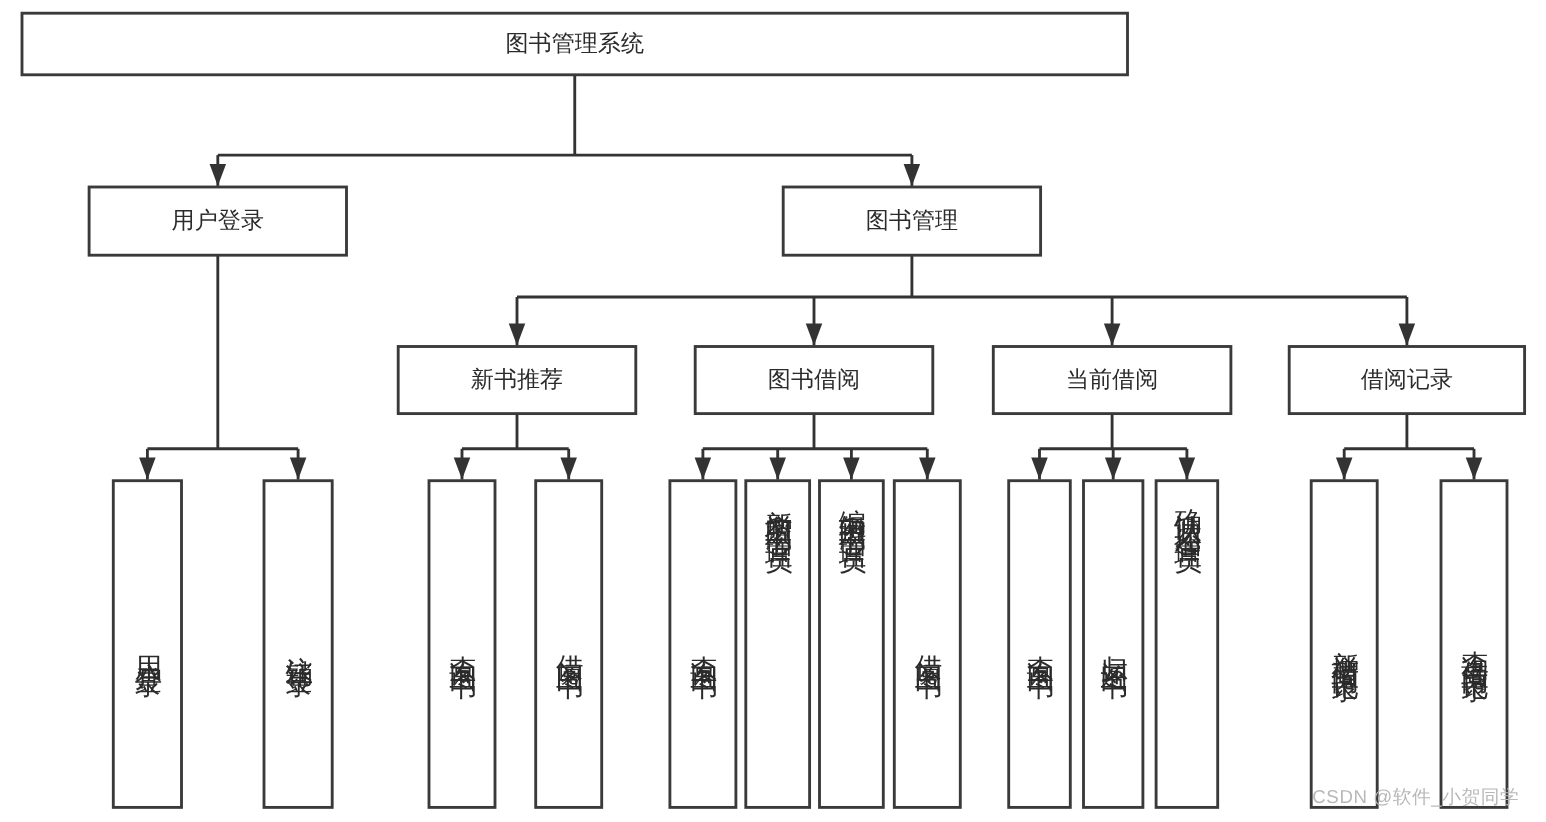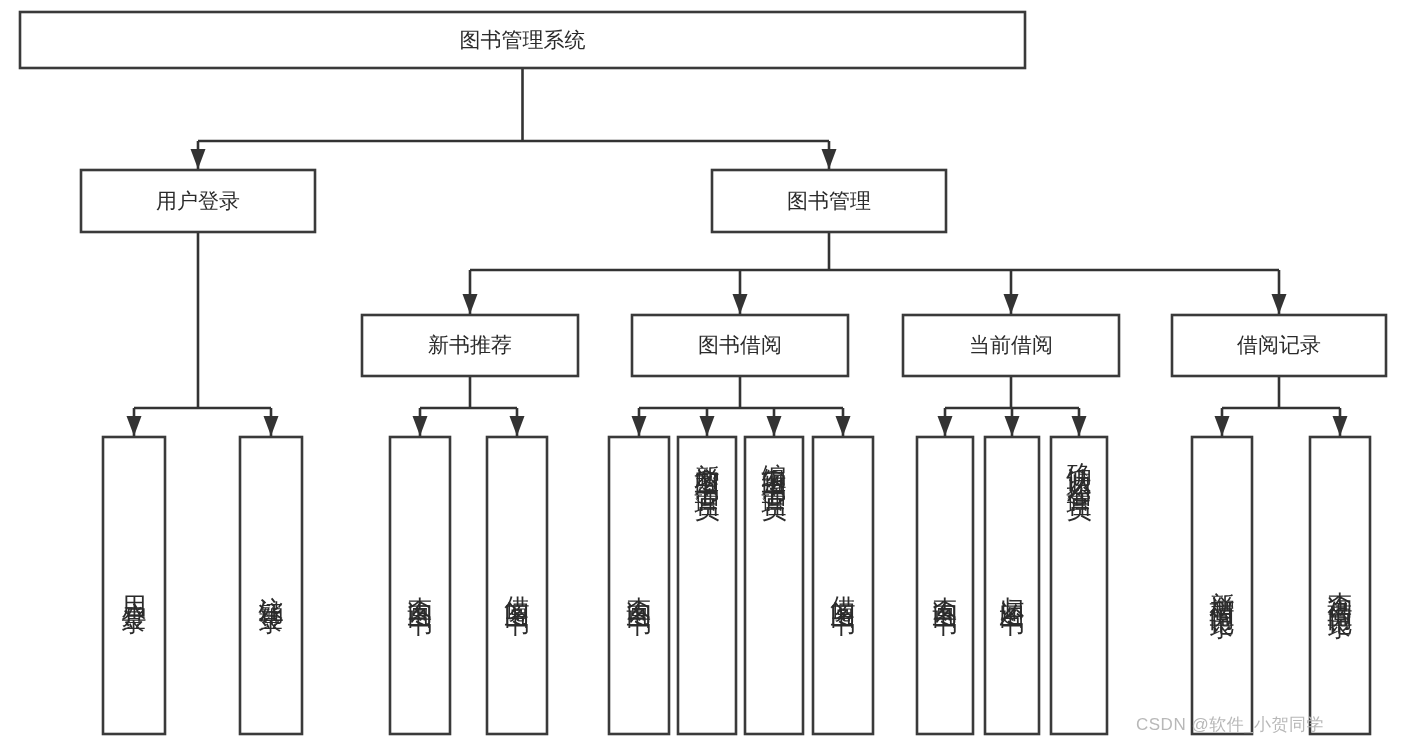--- a/index.html
+++ b/index.html
@@ -56,21 +56,21 @@
     font-size: 25px;
     line-height: 1.0;
     color: #2b2b2b;
     letter-spacing: 5px;
     white-space: nowrap;
     pointer-events: none;
     text-align: center;
   }
   .watermark {
     position: absolute;
-    left: 1136px;
+    left: 1193px;
     top: 713px;
     font-family: "Liberation Sans", "DejaVu Sans", sans-serif;
     font-size: 17px;
     color: #b8b8b8;
     white-space: nowrap;
     letter-spacing: 0.5px;
   }
 </style>
 </head>
 <body>

